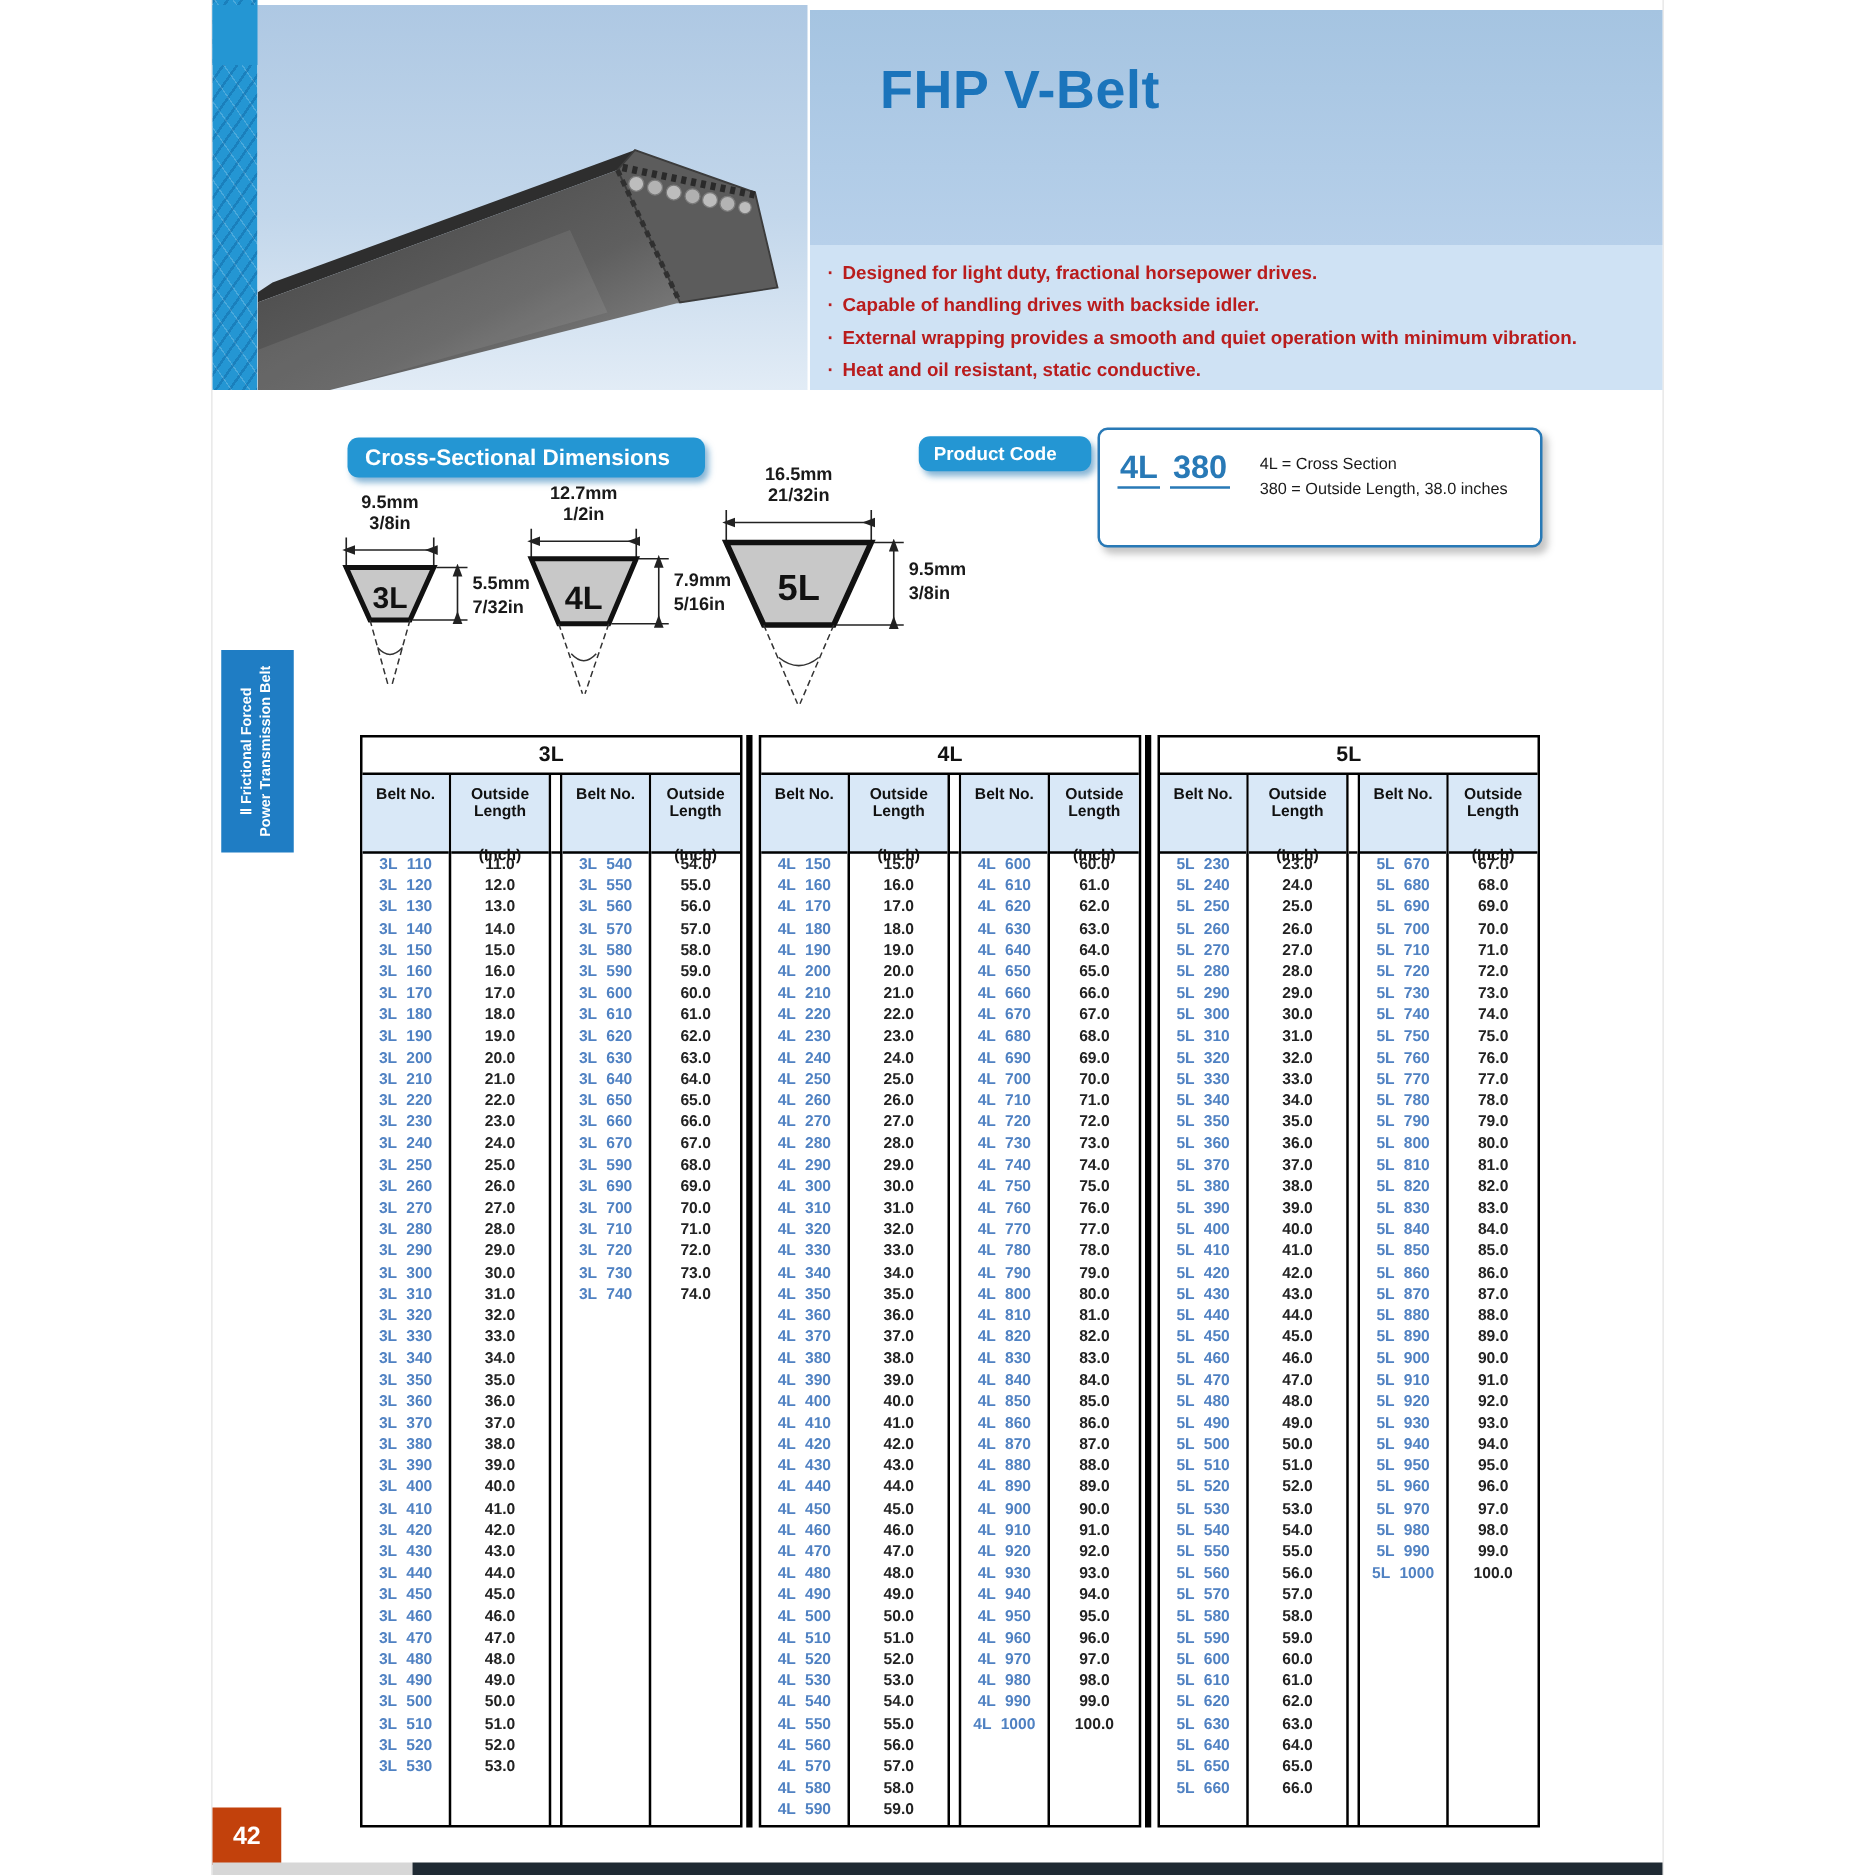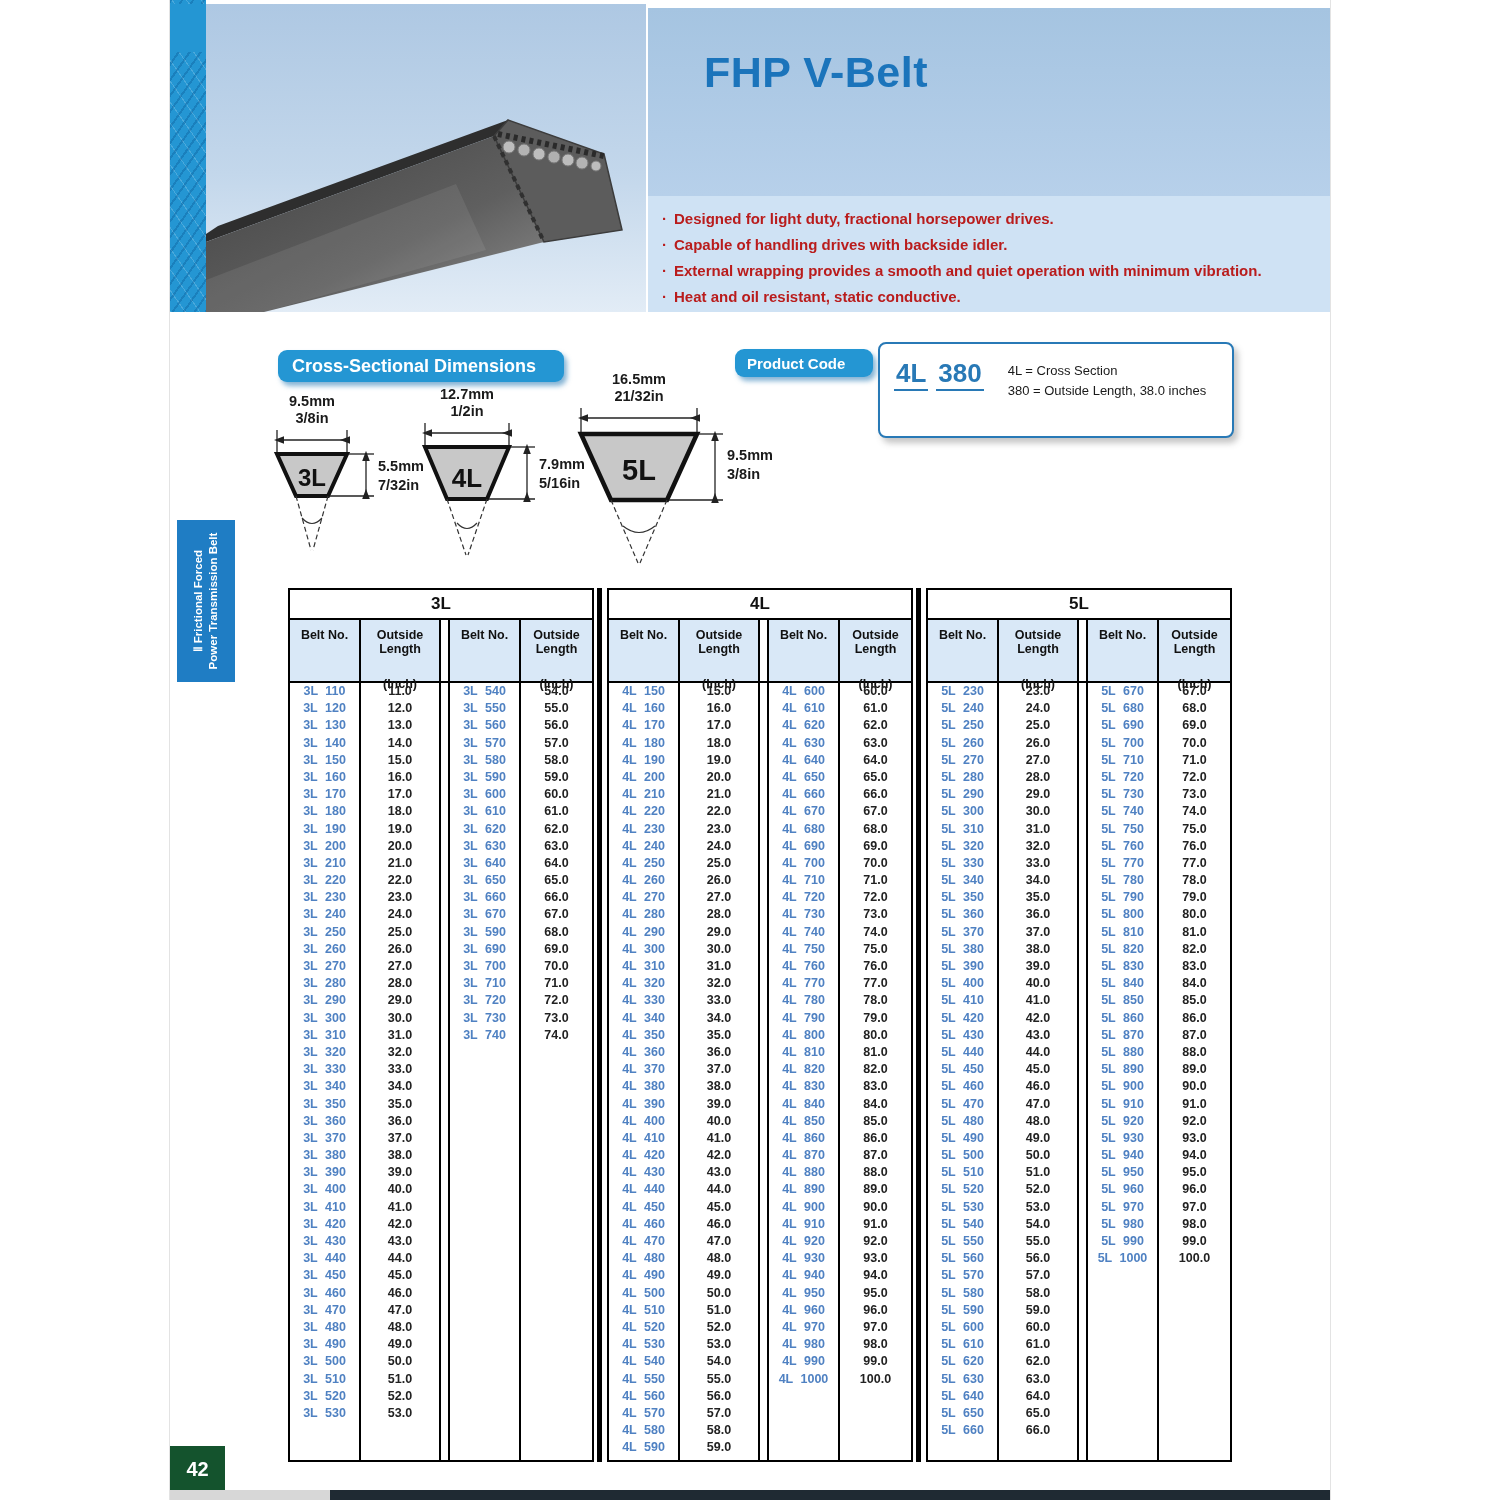--- a/index.html
+++ b/index.html
@@ -66,21 +66,21 @@
   .hcell{height:63px;background:#d9e8f7;border-bottom:2px solid #000;box-sizing:border-box;
     text-align:center;font-size:12.5px;font-weight:bold;color:#111;padding-top:8px;line-height:14px;}
   .hcell .unit{margin-top:21px;}
   .hgap{height:63px;border-bottom:2px solid #000;box-sizing:border-box;background:#fff;}
   .dcol{padding-top:0;}
   .dcell{height:17.2px;line-height:17.2px;font-size:12.5px;text-align:center;white-space:nowrap;}
   .col-belt .dcell{color:#4f81c2;font-weight:bold;word-spacing:4px;}
   .col-len .dcell{color:#222;font-weight:bold;}
 
   
-  .pageno{position:absolute;left:0;top:1446px;width:55px;height:46px;background:#14532d;color:#fff;
+  .pageno{position:absolute;left:0;top:1446px;width:55px;height:46px;background:#c2410c;color:#fff;
     font-size:20px;font-weight:bold;display:flex;align-items:center;justify-content:center;}
   .fbar-gray{position:absolute;left:0;top:1490px;width:160px;height:10px;background:#d7d7d7;}
   .fbar-dark{position:absolute;left:160px;top:1490px;width:1000px;height:10px;background:#1f2a33;}
 </style>
 </head>
 <body>
 
 <div class="page">
 
   <div class="stripe"></div>

